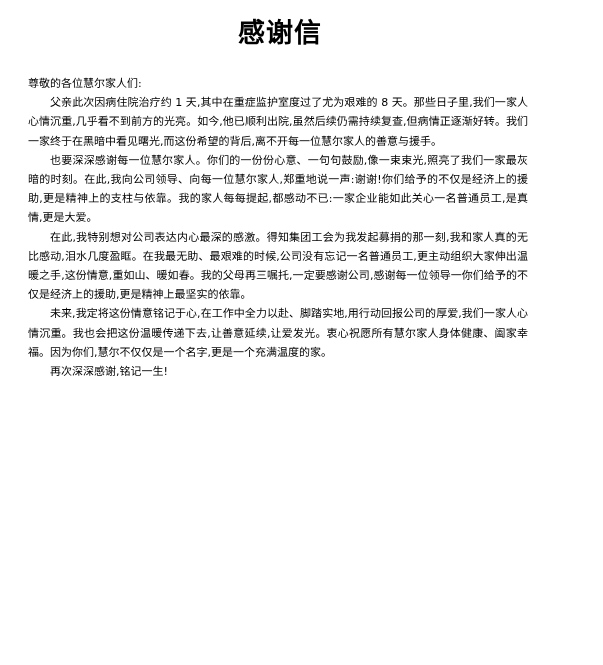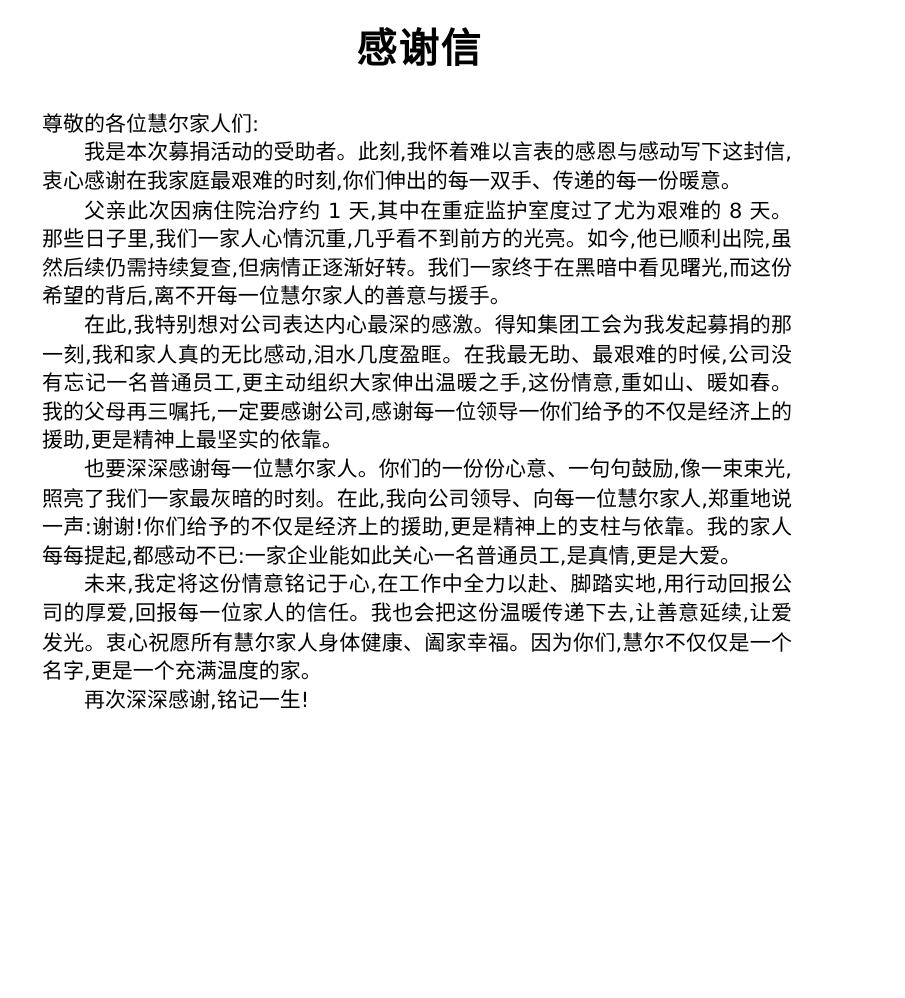--- a/index.html
+++ b/index.html
@@ -35,21 +35,21 @@
     letter-spacing: 1px;
     color: #000000;
   }
   .body-block {
     margin-top: 24px;
     padding-left: 28px;
     padding-right: 20px;
   }
   p.para {
     margin: 0 12px 0 0;
-    font-size: 14px;
+    font-size: 11px;
     line-height: 19.2px;
     text-align: justify;
     text-justify: inter-ideograph;
     letter-spacing: 0px;
     word-break: break-all;
   }
   p.indent {
     text-indent: 2em;
   }
   p.noindent {
@@ -72,29 +72,28 @@
 
 <div class="page">
 
   <h1 class="doc-title">感谢信</h1>
 
   <div class="body-block">
 
     <p class="para noindent">尊敬的各位慧尔家人们:</p>
 
 
-    <p class="para indent">我是本次募捐活动的受助者。此刻,我怀着难以言表的感恩与感动写下这封信,衷心感谢在我家庭最艰难的时刻,你们伸出的每一双手、传递的每一份暖意。</p>
 
 
     <p class="para indent">父亲此次因病住院治疗约 1 天,其中在重症监护室度过了尤为艰难的 8 天。那些日子里,我们一家人心情沉重,几乎看不到前方的光亮。如今,他已顺利出院,虽然后续仍需持续复查,但病情正逐渐好转。我们一家终于在黑暗中看见曙光,而这份希望的背后,离不开每一位慧尔家人的善意与援手。</p>
 
+    <p class="para indent">也要深深感谢每一位慧尔家人。你们的一份份心意、一句句鼓励,像一束束光,照亮了我们一家最灰暗的时刻。在此,我向公司领导、向每一位慧尔家人,郑重地说一声:谢谢!你们给予的不仅是经济上的援助,更是精神上的支柱与依靠。我的家人每每提起,都感动不已:一家企业能如此关心一名普通员工,是真情,更是大爱。</p>
+
     <p class="para indent">在此,我特别想对公司表达内心最深的感激。得知集团工会为我发起募捐的那一刻,我和家人真的无比感动,泪水几度盈眶。在我最无助、最艰难的时候,公司没有忘记一名普通员工,更主动组织大家伸出温暖之手,这份情意,重如山、暖如春。我的父母再三嘱托,一定要感谢公司,感谢每一位领导一你们给予的不仅是经济上的援助,更是精神上最坚实的依靠。</p>
 
-    <p class="para indent">也要深深感谢每一位慧尔家人。你们的一份份心意、一句句鼓励,像一束束光,照亮了我们一家最灰暗的时刻。在此,我向公司领导、向每一位慧尔家人,郑重地说一声:谢谢!你们给予的不仅是经济上的援助,更是精神上的支柱与依靠。我的家人每每提起,都感动不已:一家企业能如此关心一名普通员工,是真情,更是大爱。</p>
-
-    <p class="para indent">未来,我定将这份情意铭记于心,在工作中全力以赴、脚踏实地,用行动回报公司的厚爱,回报每一位家人的信任。我也会把这份温暖传递下去,让善意延续,让爱发光。衷心祝愿所有慧尔家人身体健康、阖家幸福。因为你们,慧尔不仅仅是一个名字,更是一个充满温度的家。</p>
+    <p class="para indent">未来,我定将这份情意铭记于心,在工作中全力以赴、脚踏实地,用行动回报公司的厚爱,我们一家人心情沉重。我也会把这份温暖传递下去,让善意延续,让爱发光。衷心祝愿所有慧尔家人身体健康、阖家幸福。因为你们,慧尔不仅仅是一个名字,更是一个充满温度的家。</p>
 
     <p class="para indent closing">再次深深感谢,铭记一生!</p>
 
   </div>
 
 
 </div>
 
 </body></html>

